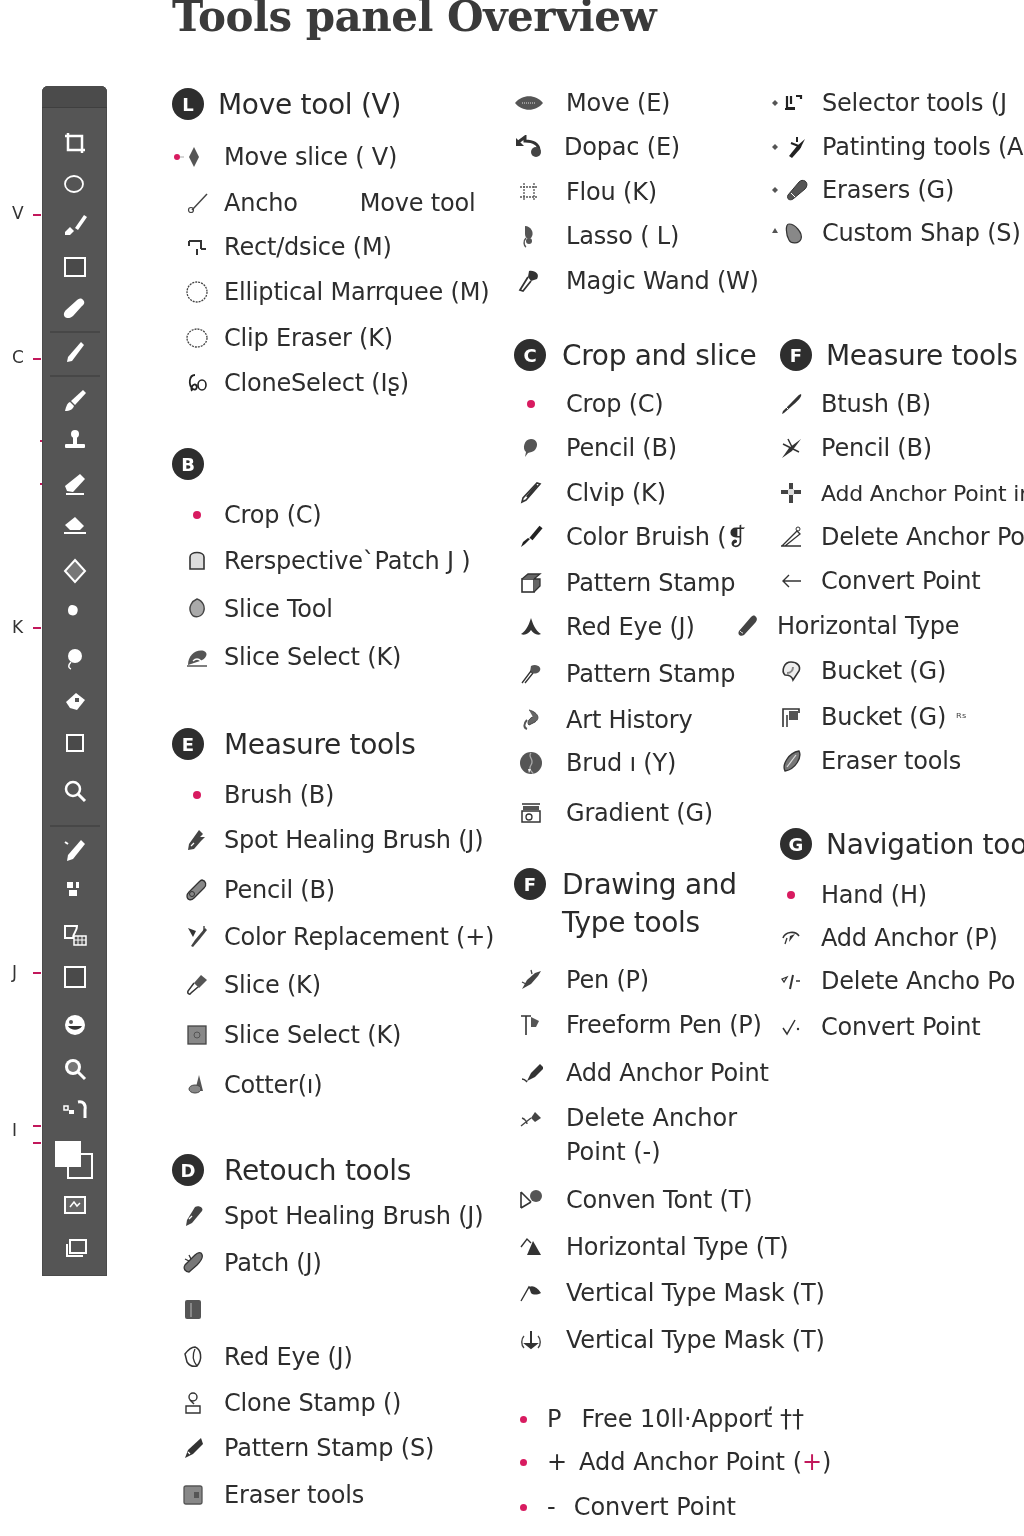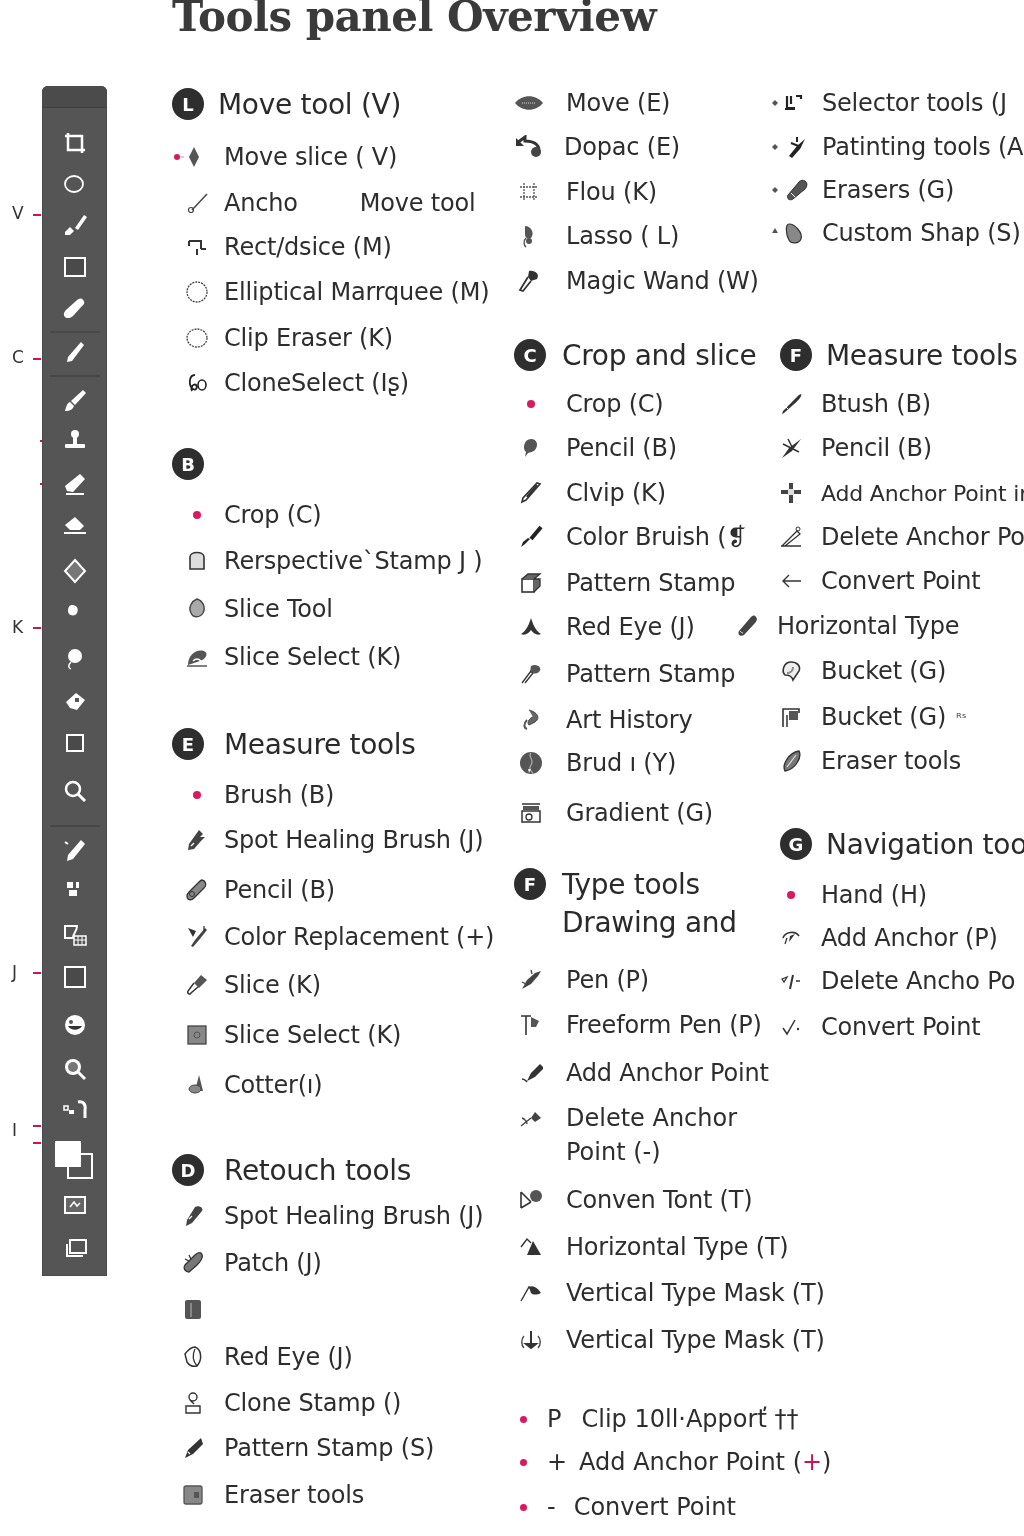--- a/index.html
+++ b/index.html
@@ -393,21 +393,21 @@
       <span class="dot"></span>
     </span>
   <span class="lbl" style="margin-left:12px">Crop (C)</span>
 </div>
 <div class="item" style="left:182px;top:544px">
   <span class="ico">
       <svg viewBox="0 0 24 24">
         <path d="M5 20V8c0-6 14-6 14 0v12z" fill="#ddd" stroke="#333" stroke-width="1.6"></path>
       </svg>
     </span>
-  <span class="lbl" style="margin-left:12px">Rerspective`Stamp J )</span>
+  <span class="lbl" style="margin-left:12px">Rerspective`Patch J )</span>
 </div>
 <div class="item" style="left:182px;top:592px">
   <span class="ico">
       <svg viewBox="0 0 24 24">
         <path d="M12 2c6 2 9 8 6 14-3 5-10 5-12 0-3-6 1-12 6-14z" fill="#aaa" stroke="#444" stroke-width="1.4"></path>
       </svg>
     </span>
   <span class="lbl" style="margin-left:12px">Slice Tool</span>
 </div>
 <div class="item" style="left:182px;top:640px">
@@ -670,22 +670,22 @@
         <ellipse cx="10" cy="16" rx="6" ry="4" fill="#888" stroke="#444"></ellipse>
       </svg>
     </span>
     <span class="lbl" style="margin-left:12px">Cotter(ı)</span>
   </div>
 
 <div class="section" style="left:514px;top:866px">
   <div class="sec-head">
       <span class="badge">F</span>
     <div style="margin-left:16px">
+      <div class="sec-title" style="margin-left:0">Drawing and</div>
       <div class="sec-title" style="margin-left:0">Type tools</div>
-      <div class="sec-title" style="margin-left:0">Drawing and</div>
     </div>
   </div>
 </div>
 <div class="item" style="left:516px;top:963px">
     <span class="ico">
       <svg viewBox="0 0 24 24">
         <path d="M22 3l-6 2-8 7-5 9 9-5 7-8z" fill="#444"></path>
         <path d="M3 14l4 2M12 2l1 4" stroke="#444" stroke-width="1.3"></path>
       </svg>
     </span>
@@ -754,21 +754,21 @@
         <path d="M5 8c-3 3-3 9 0 12M19 8c3 3 3 9 0 12" stroke="#444" stroke-width="1.4" fill="none"></path>
         <path d="M12 3v13M7 16h10l-5 4z" stroke="#333" stroke-width="2" fill="#333"></path>
       </svg>
     </span>
     <span class="lbl" style="margin-left:20px">Vertical Type Mask  (T)</span>
   </div>
 
 <div class="item" style="left:520px;top:1402px">
     <span class="dot" style="width:7px;height:7px"></span>
     <span style="margin-left:20px">P</span>
-    <span style="margin-left:20px">Clip 10ll·Apporť ††</span>
+    <span style="margin-left:20px">Free 10ll·Apporť ††</span>
   </div>
 <div class="item" style="left:520px;top:1445px">
     <span class="dot" style="width:7px;height:7px"></span>
     <span style="margin-left:20px">+</span>
     <span style="margin-left:12px">Add Anchor Point (</span>
     <span class="pink">+</span>
     <span>)</span>
   </div>
 <div class="item" style="left:520px;top:1490px">
     <span class="dot" style="width:7px;height:7px"></span>

